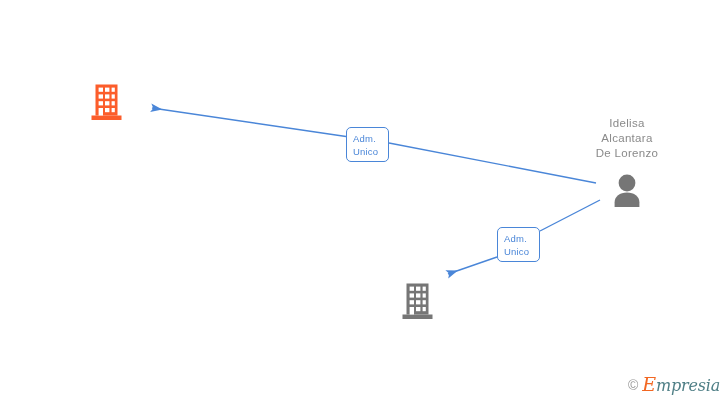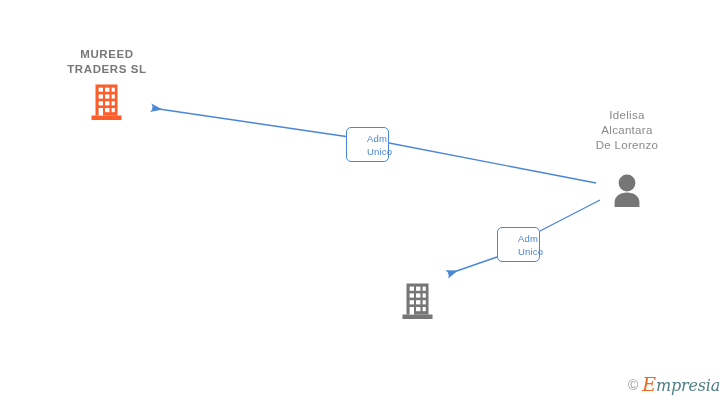--- a/index.html
+++ b/index.html
@@ -68,21 +68,21 @@
     color: #4a86d8;
     font-size: 9.5px;
     line-height: 13px;
     display: flex;
     flex-direction: column;
     align-items: flex-start;
     justify-content: center;
     padding-left: 6px;
     letter-spacing: 0.2px;
   }
-  .rel-box span { display: block; margin-left: 14px; }
+  .rel-box span { display: block; }
 
   
   #watermark {
     position: absolute;
     right: 8px;
     bottom: 6px;
     display: flex;
     align-items: center;
     gap: 4px;
     user-select: none;
@@ -121,22 +121,20 @@
       <line x1="346" y1="136.5" x2="152" y2="108" stroke="#4a86d8" stroke-width="1.4" marker-end="url(#arrowblue)"></line>
       <line x1="389" y1="143" x2="596" y2="183" stroke="#4a86d8" stroke-width="1.4"></line>
     </g>
 
     <g>
       <line x1="600" y1="200" x2="540" y2="231" stroke="#4a86d8" stroke-width="1.4"></line>
       <line x1="497" y1="257" x2="448" y2="274" stroke="#4a86d8" stroke-width="1.4" marker-end="url(#arrowblue)"></line>
     </g>
   </svg>
 
-  <div class="node-label company" style="left:37px; top:47px; width:140px;">MUREED
-TRADERS  SL</div>
 
   <div class="node-icon" style="left:91px; top:84px;">
     <svg width="32" height="38" viewBox="0 0 32 38" aria-hidden="true">
       <rect x="4.5" y="0.5" width="22" height="31" fill="#fc5d2b"></rect>
       <rect x="0.5" y="31.5" width="30" height="4.5" fill="#fc5d2b"></rect>
       <rect x="7.6" y="3.6" width="4.4" height="4.2" fill="#ffffff"></rect>
       <rect x="14.0" y="3.6" width="4.4" height="4.2" fill="#ffffff"></rect>
       <rect x="20.4" y="3.6" width="0" height="0" fill="#ffffff"></rect>
       <rect x="7.6" y="10.4" width="4.4" height="4.2" fill="#ffffff"></rect>
       <rect x="14.0" y="10.4" width="4.4" height="4.2" fill="#ffffff"></rect>
@@ -154,21 +152,21 @@
   <div class="rel-box" style="left:346px; top:127px; width:43px; height:35px;">
     <span>Adm.</span>
     <span>Unico</span>
   </div>
 
   <div class="rel-box" style="left:497px; top:227px; width:43px; height:35px;">
     <span>Adm.</span>
     <span>Unico</span>
   </div>
 
-  <div class="node-label person" style="left:557px; top:108px; width:140px;">Idelisa
+  <div class="node-label person" style="left:557px; top:116px; width:140px;">Idelisa
 Alcantara
 De Lorenzo</div>
 
   <div class="node-icon" style="left:609px; top:174px;">
     <svg width="36" height="33" viewBox="0 0 36 33" aria-hidden="true">
       <circle cx="18" cy="9" r="8.4" fill="#767676"></circle>
       <path d="M18 18.6c-7.2 0-12.4 4.2-12.4 9.6V33h24.8v-4.8c0-5.4-5.2-9.6-12.4-9.6z" fill="#767676"></path>
     </svg>
   </div>
 

